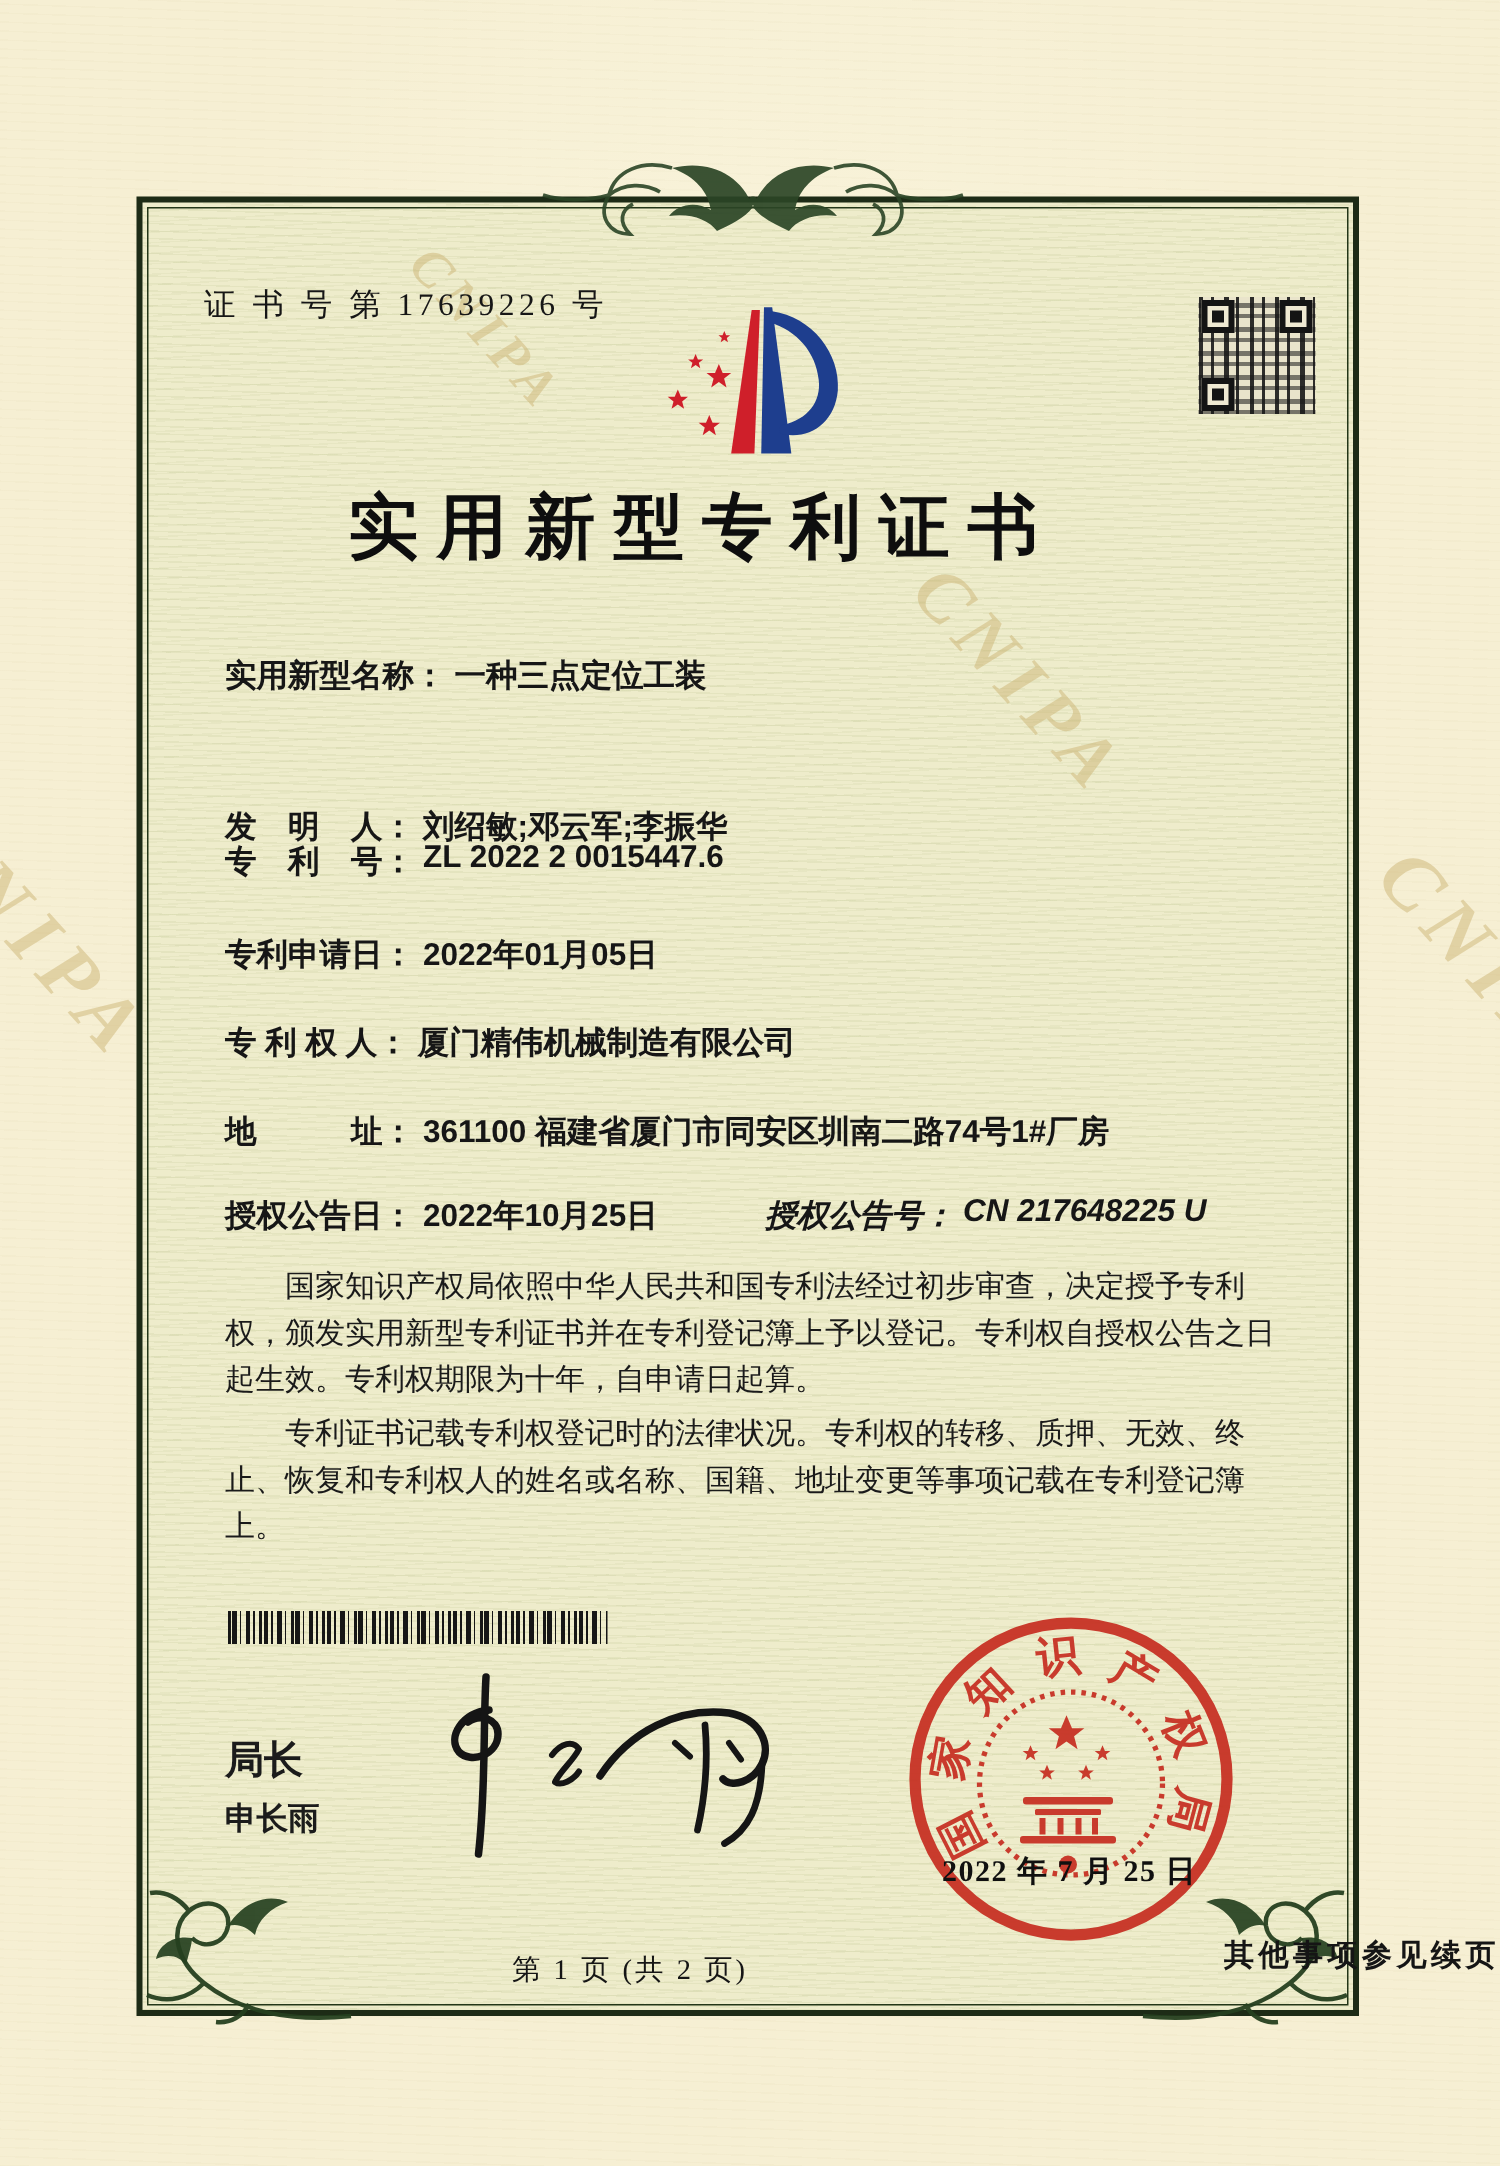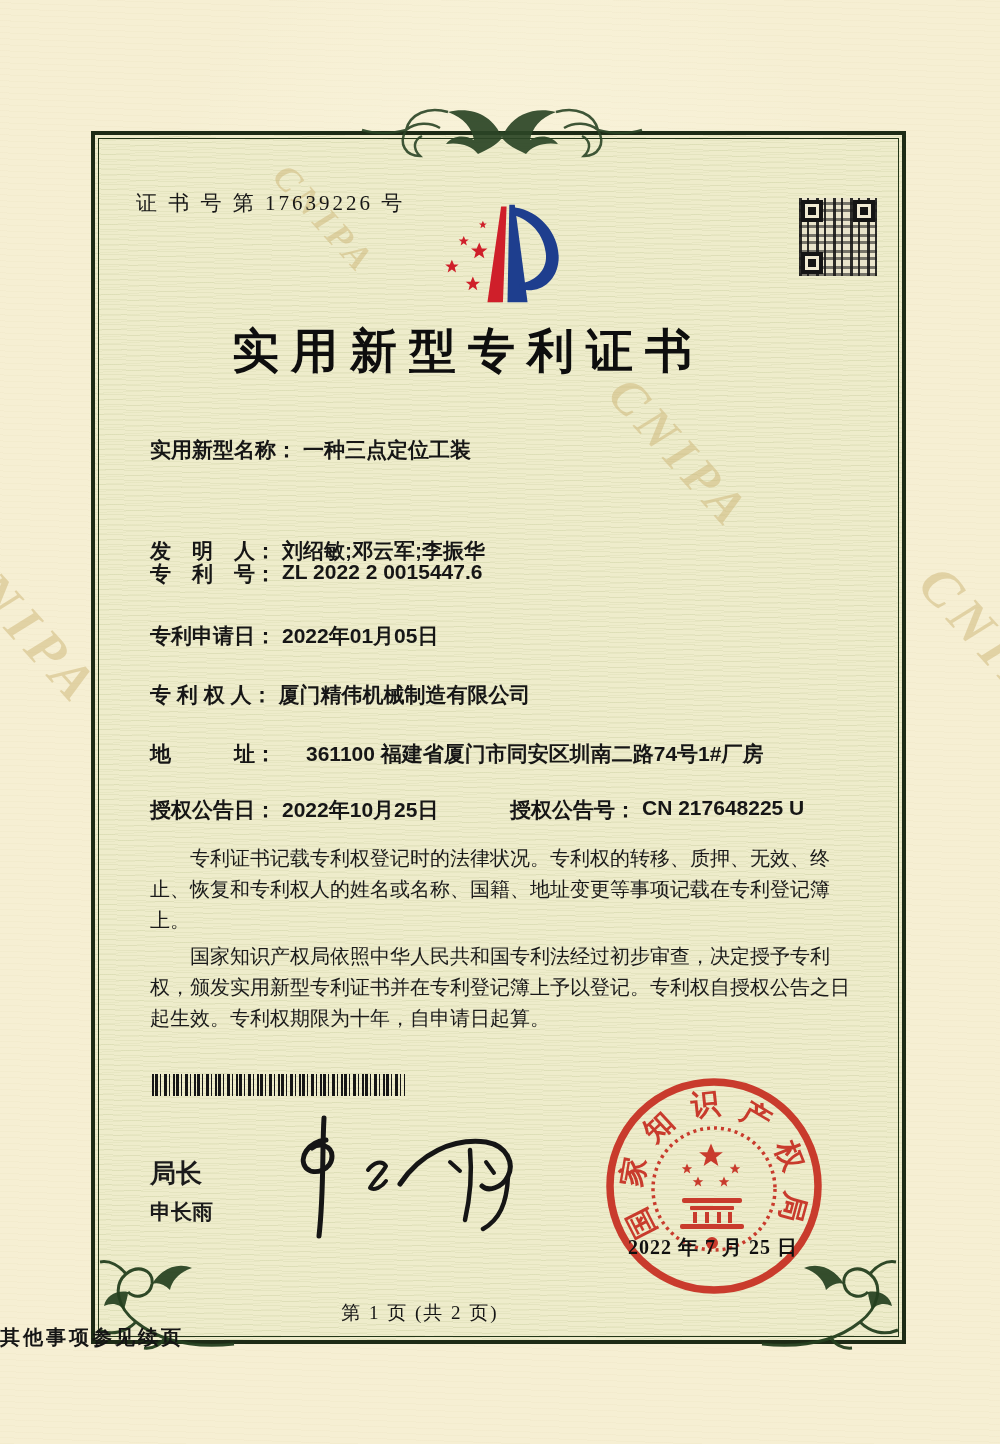--- a/index.html
+++ b/index.html
@@ -53,36 +53,36 @@
   .f-tl{left:2px;top:2px;} .f-tr{right:2px;top:2px;} .f-bl{left:2px;bottom:2px;}
   .title{
     position:absolute;left:0;top:320px;width:924px;text-align:center;
     font-size:47px;font-weight:700;letter-spacing:12px;text-indent:12px;color:#0e0e0e;
     font-family:"Liberation Serif", serif;
   }
   .row{position:absolute;left:150px;display:flex;white-space:nowrap;
        font-family:"Liberation Sans", sans-serif;font-size:21px;font-weight:700;color:#161616;}
   .row .val{margin-left:6px;}
   .r1{top:436px;} .r2{top:498px;margin-top:39px;} .r3{top:560px;} .r4{top:622px;}
-  .r5{top:681px;} .r6{top:740px;gap:24px;} .r7{top:796px;}
-  .pair2{position:absolute;left:360px;top:0;display:flex;}
+  .r5{top:681px;} .r6{top:740px;} .r7{top:796px;}
+  .pair2{position:absolute;left:360px;top:0;display:flex;font-style:italic;}
   .paras{position:absolute;left:150px;top:843px;width:714px;
          font-size:20px;line-height:31px;color:#1a1a1a;font-family:"Liberation Serif", serif;}
   .paras p{margin:0 0 5px 0;text-indent:2em;}
   .barcode{position:absolute;left:152px;top:1074px;width:253px;height:22px;
     background:repeating-linear-gradient(90deg,#161616 0 2px,transparent 2px 3px,#161616 3px 6px,transparent 6px 8px,#161616 8px 9px,transparent 9px 12px,#161616 12px 15px,transparent 15px 17px,#161616 17px 18px,transparent 18px 21px);
   }
   .issuer-title{position:absolute;left:150px;top:1156px;font-family:"Liberation Sans", sans-serif;font-size:26px;font-weight:700;}
   .issuer-name{position:absolute;left:150px;top:1198px;font-family:"Liberation Sans", sans-serif;font-size:21px;font-weight:700;}
   .sig{position:absolute;left:262px;top:1112px;}
   .seal{position:absolute;left:600px;top:1072px;mix-blend-mode:multiply;}
   .seal-date{position:absolute;left:613px;top:1234px;width:200px;text-align:center;
              font-size:20px;font-weight:700;color:#101010;font-family:"Liberation Serif", serif;letter-spacing:1px;}
   .page-indicator{position:absolute;left:0;top:1300px;width:840px;text-align:center;font-size:19px;letter-spacing:2px;color:#151515;}
-  .footer-note{position:absolute;left:0;top:1324px;width:1000px;text-align:left;font-size:20px;letter-spacing:3px;color:#151515;font-weight:600;}
+  .footer-note{position:absolute;left:0;top:1290px;width:1000px;text-align:right;font-size:20px;letter-spacing:3px;color:#151515;font-weight:600;}
 </style>
 </head>
 <body>
 
 <div class="page">
 
   <div class="wm wm1">CNIPA</div>
   <div class="wm wm2">CNIPA</div>
   <div class="wm wm3">CNIPA</div>
   <div class="wm wm4">CNIPA</div>
@@ -195,22 +195,22 @@
     <div class="row r7">
       <span class="lbl">授权公告日：</span>
       <span class="val">2022年10月25日</span>
       <span class="pair2">
         <span class="lbl">授权公告号：</span>
         <span class="val">CN 217648225 U</span>
       </span>
     </div>
 
     <div class="paras">
+      <p>国家知识产权局依照中华人民共和国专利法经过初步审查，决定授予专利权，颁发实用新型专利证书并在专利登记簿上予以登记。专利权自授权公告之日起生效。专利权期限为十年，自申请日起算。</p>
       <p>专利证书记载专利权登记时的法律状况。专利权的转移、质押、无效、终止、恢复和专利权人的姓名或名称、国籍、地址变更等事项记载在专利登记簿上。</p>
-      <p>国家知识产权局依照中华人民共和国专利法经过初步审查，决定授予专利权，颁发实用新型专利证书并在专利登记簿上予以登记。专利权自授权公告之日起生效。专利权期限为十年，自申请日起算。</p>
     </div>
 
     <div class="barcode"></div>
 
     <div class="issuer-title">局长</div>
     <div class="issuer-name">申长雨</div>
 
     <svg class="sig" width="270" height="130" viewBox="0 0 270 130">
       <g fill="none" stroke="#151515" stroke-linecap="round" stroke-linejoin="round">
         <path stroke-width="5" d="M64,28 C46,30 36,46 44,56 C52,64 70,58 70,44 C70,34 58,30 50,36"></path>

